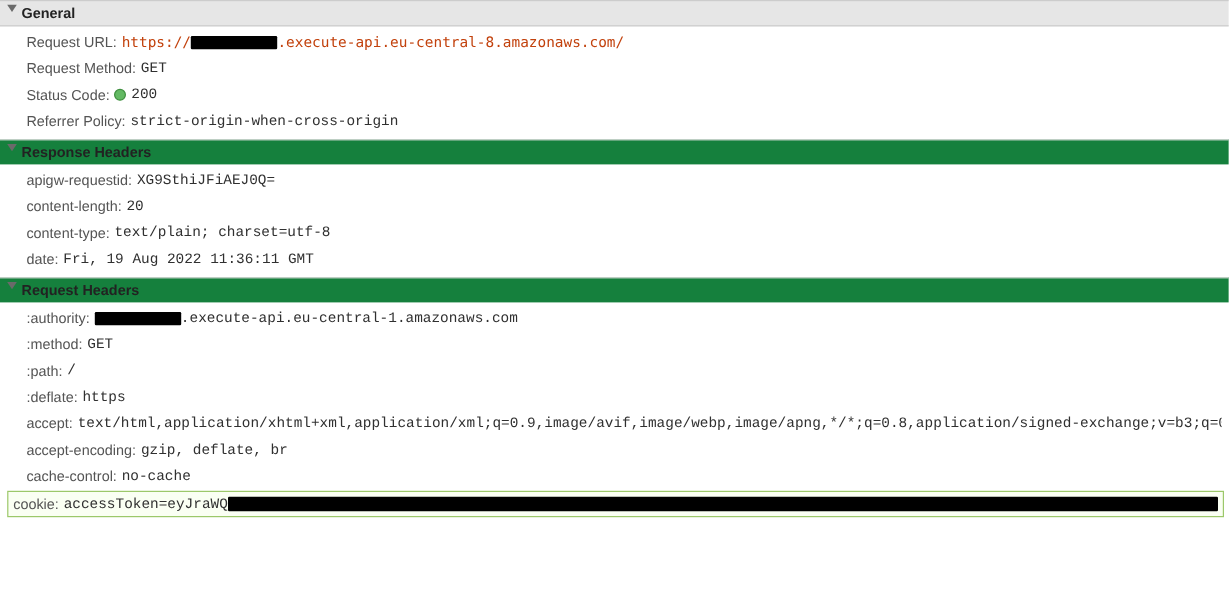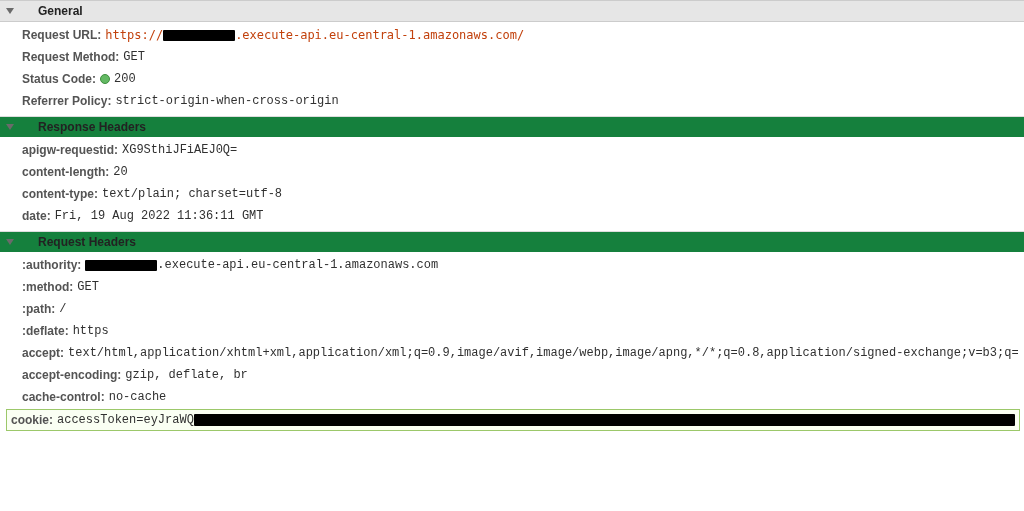--- a/index.html
+++ b/index.html
@@ -9,24 +9,23 @@
       color: #333;
       background: #fff;
       width: 1024px;
     }
     .section-header {
       background: #e6e6e6;
       padding: 3px 6px;
       font-weight: bold;
       color: #222;
       display: flex;
-      align-items: center;
+      align-items: flex-start;
       border-top: 1px solid #ccc;
       border-bottom: 1px solid #ccc;
-      gap: 20px;
     }
     .section-header.plain {
       background: #15803d;
       border-top: 1px solid #ddd;
       border-bottom: none;
     }
     .section-header .caret {
       display: inline-block;
       width: 0; height: 0;
       border-left: 4px solid transparent;
@@ -36,21 +35,21 @@
     }
     .rows { padding: 2px 0 4px 0; }
     .row {
       padding: 4px 6px 4px 22px;
       display: flex;
       align-items: center;
       flex-wrap: nowrap;
       min-height: 20px;
     }
     .row .label {
-      font-weight: bold;
+      font-weight: normal;
       color: #545454;
       margin-right: 4px;
       white-space: nowrap;
     }
     .row .value {
       font-family: Menlo, Consolas, "Courier New", monospace;
       color: #303030;
       white-space: nowrap;
       overflow: hidden;
     }
@@ -84,21 +83,21 @@
 
 <div class="section-header">
   <span class="caret"></span>
   <span>General</span>
 </div>
 <div class="rows">
   <div class="row">
     <span class="label">Request URL:</span>
     <span class="url-part">https://</span>
     <span class="redact-bar" style="width:72px"></span>
-    <span class="url-part">.execute-api.eu-central-1.amazonaws.com/</span>
+    <span class="url-part">.execute-api.eu-central-8.amazonaws.com/</span>
   </div>
   <div class="row">
     <span class="label">Request Method:</span>
     <span class="value">GET</span>
   </div>
   <div class="row">
     <span class="label">Status Code:</span>
     <span class="status-dot"></span>
     <span class="value">200</span>
   </div>

